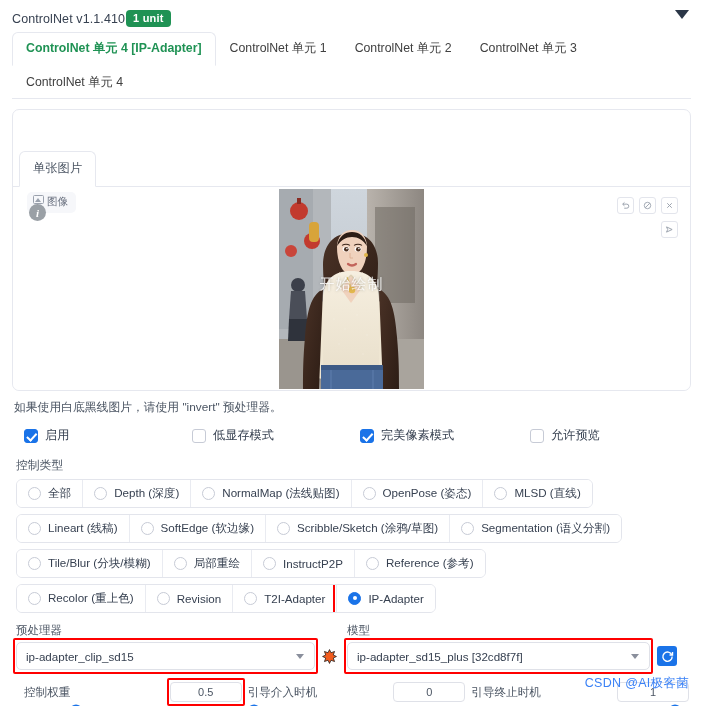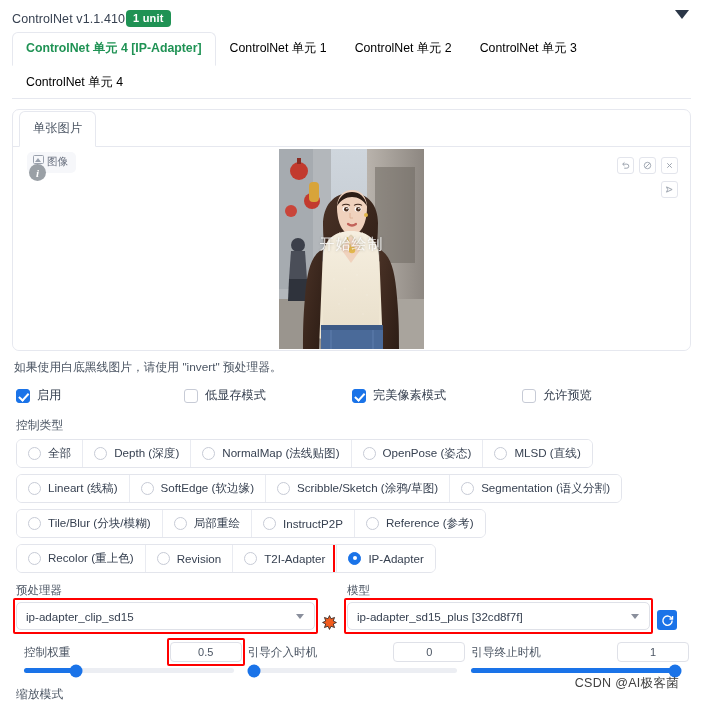--- a/index.html
+++ b/index.html
@@ -42,21 +42,21 @@
     right: 14px;
     top: 10px;
     width: 0; height: 0;
     border-left: 7px solid transparent;
     border-right: 7px solid transparent;
     border-top: 9px solid #2b3647;
     cursor: pointer;
   }
   .unit-tab {
     font-size: 12.3px;
-    color: #000000;
+    color: #404040;
     padding: 7px 13px 8px 13px;
     cursor: pointer;
     white-space: nowrap;
     border: 1px solid transparent;
     border-bottom: none;
     position: relative;
     top: 1px;
     background: transparent;
   }
   .unit-tab.active {
@@ -78,20 +78,21 @@
     margin: 10px 12px 0 12px;
     border: 1px solid #e6e8ef;
     border-radius: 7px;
     background: #fff;
     padding: 0;
   }
   .panel-tabs {
     display:flex;
     border-bottom: 1px solid #e6e8ef;
     padding: 0 6px;
+    margin-top: 40px;
   }
   .panel-tab {
     font-size: 12.3px;
     color: #4b5563;
     padding: 8px 13px 9px 13px;
     border: 1px solid #e6e8ef;
     border-bottom: 1px solid #fff;
     border-radius: 6px 6px 0 0;
     background: #fff;
     position: relative;
@@ -201,21 +202,21 @@
   
   .hint {
     margin: 9px 14px 0 14px;
     font-size: 11.8px;
     color: #4b5563;
   }
 
   
   .check-row {
     display: flex;
-    margin: 11px 14px 0 16px;
+    margin: 11px 14px 0 24px;
     align-items: center;
     font-family: Liberation Serif, serif;
   }
   .check-item {
     display: flex;
     align-items: center;
     gap: 7px;
     cursor: pointer;
     font-size: 12.2px;
     color: #374151;
@@ -308,21 +309,21 @@
 
   
   .dd-area { margin: 10px 14px 0 16px; display:flex; gap: 0; }
   .dd-col { width: 321px; position: relative; }
   .dd-col.right { width: 330px; margin-left: 10px; }
   .dd-label {
     font-size: 11.5px;
     color: #4b5563;
     margin-bottom: 4px;
   }
-  .dd-row { display:flex; align-items:flex-end; gap: 7px; }
+  .dd-row { display:flex; align-items:center; gap: 7px; }
   .dropdown {
     flex: 1;
     height: 28px;
     border: 1px solid #dfe1e8;
     border-radius: 5px;
     background: #fff;
     display: flex;
     align-items: center;
     padding: 0 9px;
     font-size: 11.6px;
@@ -406,24 +407,24 @@
     width: 13px; height: 13px;
     background: #1a73e8;
     border-radius: 50%;
     transform: translate(-50%, -50%);
     cursor: pointer;
   }
 
   
   .watermark {
     position: absolute;
-    right: 24px;
+    right: 14px;
     bottom: 14px;
     font-size: 12.5px;
-    color: #404040;
+    color: #3b82f6;
     letter-spacing: .3px;
     user-select: none;
   }
 </style>
 </head>
 <body>
 
 <div class="accordion-header">
   <span class="accordion-title">ControlNet v1.1.410</span>
   <span class="unit-badge">1 unit</span>

